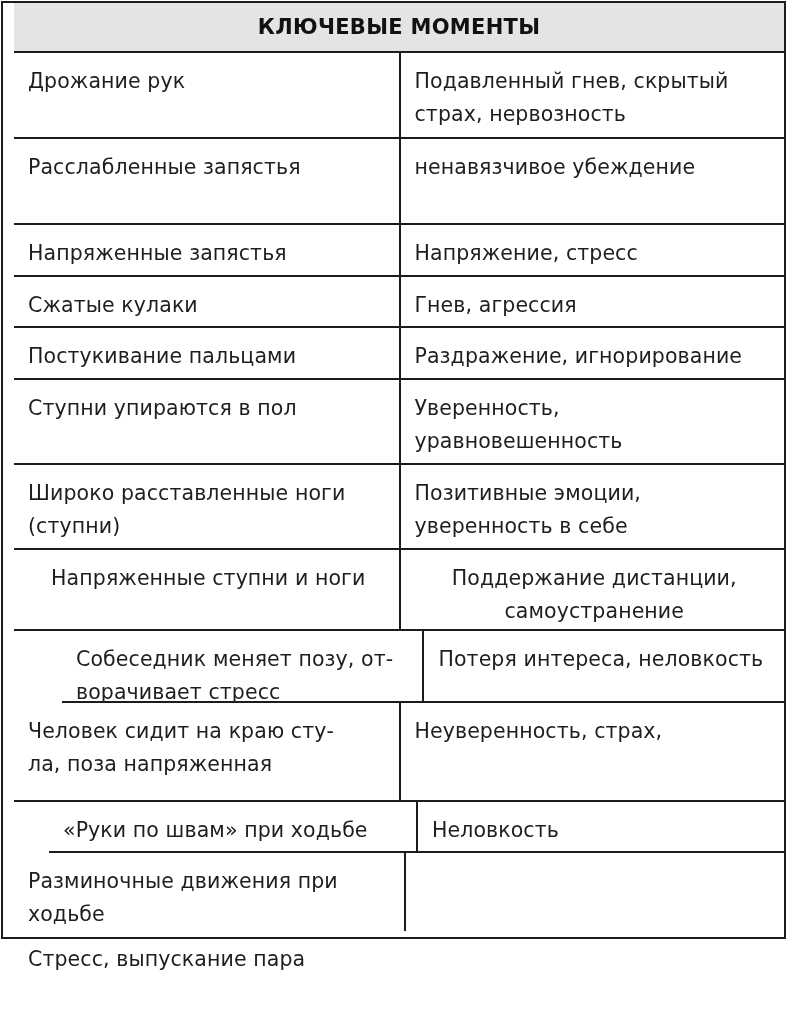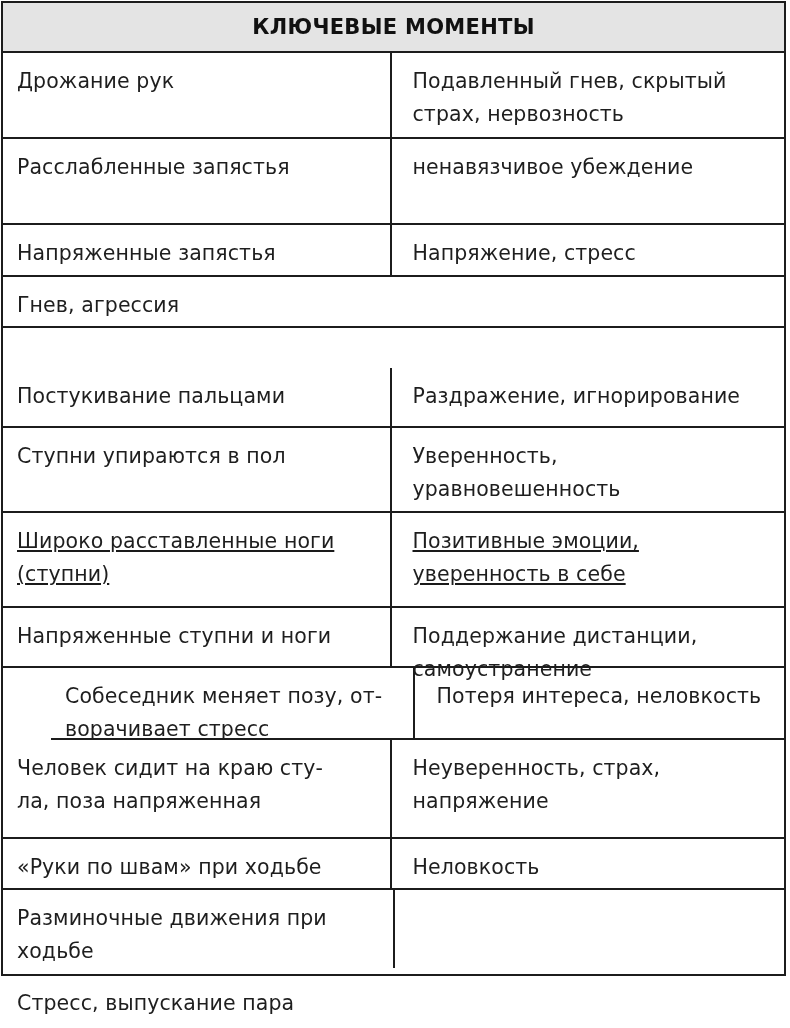--- a/index.html
+++ b/index.html
@@ -14,39 +14,39 @@
       font-family: "DejaVu Sans", sans-serif;
       color: #1a1a1a;
     }
     .table {
       position: absolute;
       left: 1px;
       top: 1px;
       width: 785px;
       border: 2px solid #1c1c1c;
       box-sizing: border-box;
+      padding-left: 11px;
     }
     .header {
       height: 50px;
       background: #e4e4e4;
       border-bottom: 2px solid #1c1c1c;
       box-sizing: border-box;
       display: flex;
       align-items: center;
       justify-content: center;
       font-weight: bold;
       font-size: 21px;
       letter-spacing: 0.3px;
       color: #111;
     }
     .row {
       display: flex;
       border-bottom: 2px solid #1c1c1c;
       box-sizing: border-box;
-      gap: 7px;
     }
     .row:last-child {
       border-bottom: none;
     }
     .cell {
       box-sizing: border-box;
       padding: 12px 10px 0 14px;
       font-size: 20.5px;
       line-height: 33px;
       letter-spacing: 0.1px;
@@ -89,52 +89,55 @@
       </div>
       <div class="row" style="height: 52px;">
         <div class="cell left">
           <span class="line">Напряженные запястья</span>
         </div>
         <div class="cell right">
           <span class="line">Напряжение, стресс</span>
         </div>
       </div>
       <div class="row" style="height: 51px;">
+        <div class="cell left">
+          <span class="line">Сжатые кулаки</span>
+        </div>
         <div class="cell right">
           <span class="line">Гнев, агрессия</span>
         </div>
       </div>
-      <div class="row" style="height: 60px; margin-top: 40px;">
+      <div class="row" style="height: 52px;">
         <div class="cell left">
           <span class="line">Постукивание пальцами</span>
         </div>
         <div class="cell right">
           <span class="line">Раздражение, игнорирование</span>
         </div>
       </div>
       <div class="row" style="height: 85px;">
         <div class="cell left">
           <span class="line">Ступни упираются в пол</span>
         </div>
         <div class="cell right">
           <span class="line">Уверенность,</span>
           <span class="line">уравновешенность</span>
         </div>
       </div>
-      <div class="row" style="height: 95px; text-decoration: underline;">
+      <div class="row" style="height: 85px;">
         <div class="cell left">
           <span class="line">Широко расставленные ноги</span>
           <span class="line">(ступни)</span>
         </div>
         <div class="cell right">
           <span class="line">Позитивные эмоции,</span>
           <span class="line">уверенность в себе</span>
         </div>
       </div>
-      <div class="row" style="height: 60px;">
+      <div class="row" style="height: 81px; text-align: center;">
         <div class="cell left">
           <span class="line">Напряженные ступни и ноги</span>
         </div>
         <div class="cell right">
           <span class="line">Поддержание дистанции,</span>
           <span class="line">самоустранение</span>
         </div>
       </div>
       <div class="row" style="height: 72px; margin-left: 48px;">
         <div class="cell left">
@@ -145,24 +148,23 @@
           <span class="line">Потеря интереса, неловкость</span>
         </div>
       </div>
       <div class="row" style="height: 99px;">
         <div class="cell left">
           <span class="line">Человек сидит на краю сту-</span>
           <span class="line">ла, поза напряженная</span>
         </div>
         <div class="cell right">
           <span class="line">Неуверенность, страх,</span>
-          <span class="line">напряжение</span>
         </div>
       </div>
-      <div class="row" style="height: 51px;">
+      <div class="row" style="height: 51px; margin-left: 35px;">
         <div class="cell left">
           <span class="line">«Руки по швам» при ходьбе</span>
         </div>
         <div class="cell right">
           <span class="line">Неловкость</span>
         </div>
       </div>
       <div class="row" style="height: 84px; flex-direction: column;">
         <div class="cell left">
           <span class="line">Разминочные движения при</span>

